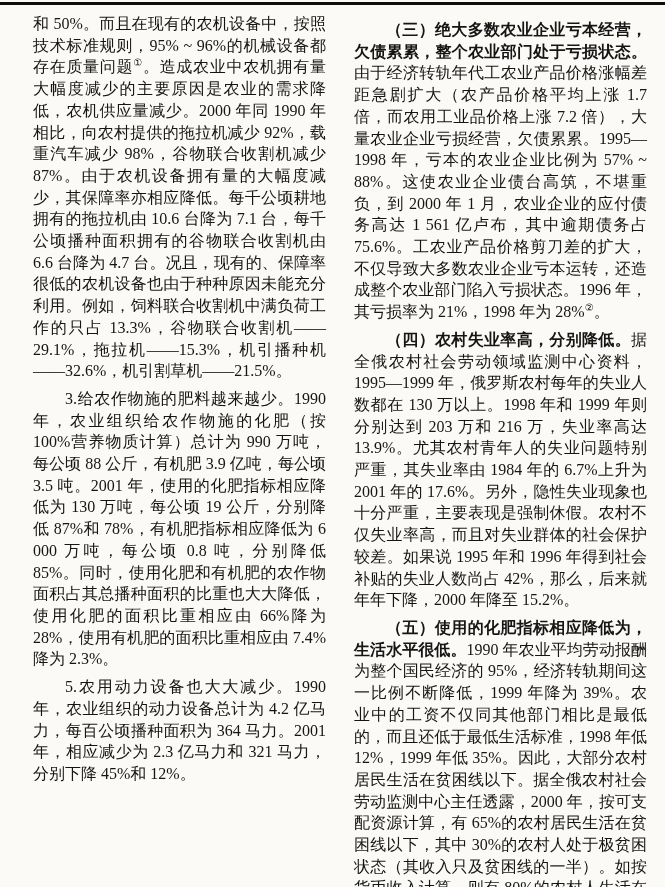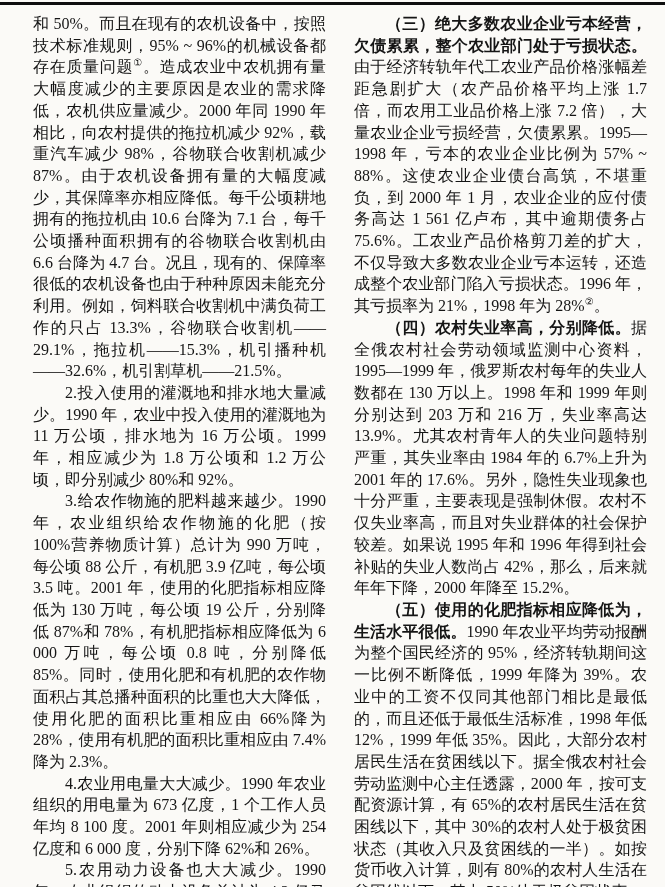--- a/index.html
+++ b/index.html
@@ -20,39 +20,37 @@
     display:flex; gap:28px;
   }
   .col {
     width:293px;
     font-size:16px;
     line-height:21.7px;
     text-align:justify;
     text-justify:inter-ideograph;
   }
   p.para { text-indent:0; }
-  p.para.indent { text-indent:2em; }
+  p.para.indent { text-indent:2em;margin-top:6px; }
   .bold { font-weight:700; }
   sup.fnref {
     font-size:10px;
     vertical-align:super;
     line-height:0;
   }
 </style>
 </head>
 <body>
 
 <div class="top-rule"></div>
 
 <div class="cols">
   <div class="col" id="col-left">
       <p class="para"><span>和 50%。而且在现有的农机设备中，按照技术标准规则，95% ~ 96%的机械设备都存在质量问题</span><sup class="fnref">①</sup><span>。造成农业中农机拥有量大幅度减少的主要原因是农业的需求降低，农机供应量减少。2000 年同 1990 年相比，向农村提供的拖拉机减少 92%，载重汽车减少 98%，谷物联合收割机减少 87%。由于农机设备拥有量的大幅度减少，其保障率亦相应降低。每千公顷耕地拥有的拖拉机由 10.6 台降为 7.1 台，每千公顷播种面积拥有的谷物联合收割机由 6.6 台降为 4.7 台。况且，现有的、保障率很低的农机设备也由于种种原因未能充分利用。例如，饲料联合收割机中满负荷工作的只占 13.3%，谷物联合收割机——29.1%，拖拉机——15.3%，机引播种机——32.6%，机引割草机——21.5%。</span></p>
-      <p class="para indent"><span>2.投入使用的灌溉地和排水地大量减少。1990 年，农业中投入使用的灌溉地为 11 万公顷，排水地为 16 万公顷。1999 年，相应减少为 1.8 万公顷和 1.2 万公顷，即分别减少 80%和 92%。</span></p>
       <p class="para indent"><span>3.给农作物施的肥料越来越少。1990 年，农业组织给农作物施的化肥（按 100%营养物质计算）总计为 990 万吨，每公顷 88 公斤，有机肥 3.9 亿吨，每公顷 3.5 吨。2001 年，使用的化肥指标相应降低为 130 万吨，每公顷 19 公斤，分别降低 87%和 78%，有机肥指标相应降低为 6 000 万吨，每公顷 0.8 吨，分别降低 85%。同时，使用化肥和有机肥的农作物面积占其总播种面积的比重也大大降低，使用化肥的面积比重相应由 66%降为 28%，使用有机肥的面积比重相应由 7.4%降为 2.3%。</span></p>
-      <p class="para indent"><span>4.农业用电量大大减少。1990 年农业组织的用电量为 673 亿度，1 个工作人员年均 8 100 度。2001 年则相应减少为 254 亿度和 6 000 度，分别下降 62%和 26%。</span></p>
       <p class="para indent"><span>5.农用动力设备也大大减少。1990 年，农业组织的动力设备总计为 4.2 亿马力，每百公顷播种面积为 364 马力。2001 年，相应减少为 2.3 亿马力和 321 马力，分别下降 45%和 12%。</span></p>
     </div>
   <div class="col" id="col-right">
     <div id="right-paras">
         <p class="para indent"><span class="bold">（三）绝大多数农业企业亏本经营，欠债累累，整个农业部门处于亏损状态。</span><span>由于经济转轨年代工农业产品价格涨幅差距急剧扩大（农产品价格平均上涨 1.7 倍，而农用工业品价格上涨 7.2 倍），大量农业企业亏损经营，欠债累累。1995—1998 年，亏本的农业企业比例为 57% ~ 88%。这使农业企业债台高筑，不堪重负，到 2000 年 1 月，农业企业的应付债务高达 1 561 亿卢布，其中逾期债务占 75.6%。工农业产品价格剪刀差的扩大，不仅导致大多数农业企业亏本运转，还造成整个农业部门陷入亏损状态。1996 年，其亏损率为 21%，1998 年为 28%</span><sup class="fnref">②</sup><span>。</span></p>
         <p class="para indent"><span class="bold">（四）农村失业率高，分别降低。</span><span>据全俄农村社会劳动领域监测中心资料，1995—1999 年，俄罗斯农村每年的失业人数都在 130 万以上。1998 年和 1999 年则分别达到 203 万和 216 万，失业率高达 13.9%。尤其农村青年人的失业问题特别严重，其失业率由 1984 年的 6.7%上升为 2001 年的 17.6%。另外，隐性失业现象也十分严重，主要表现是强制休假。农村不仅失业率高，而且对失业群体的社会保护较差。如果说 1995 年和 1996 年得到社会补贴的失业人数尚占 42%，那么，后来就年年下降，2000 年降至 15.2%。</span></p>
         <p class="para indent"><span class="bold">（五）使用的化肥指标相应降低为，生活水平很低。</span><span>1990 年农业平均劳动报酬为整个国民经济的 95%，经济转轨期间这一比例不断降低，1999 年降为 39%。农业中的工资不仅同其他部门相比是最低的，而且还低于最低生活标准，1998 年低 12%，1999 年低 35%。因此，大部分农村居民生活在贫困线以下。据全俄农村社会劳动监测中心主任透露，2000 年，按可支配资源计算，有 65%的农村居民生活在贫困线以下，其中 30%的农村人处于极贫困状态（其收入只及贫困线的一半）。如按货币收入计算，则有 80%的农村人生活在贫困线以下，其中 50%处于极贫困状态。</span></p>
       </div>
 
   </div>

